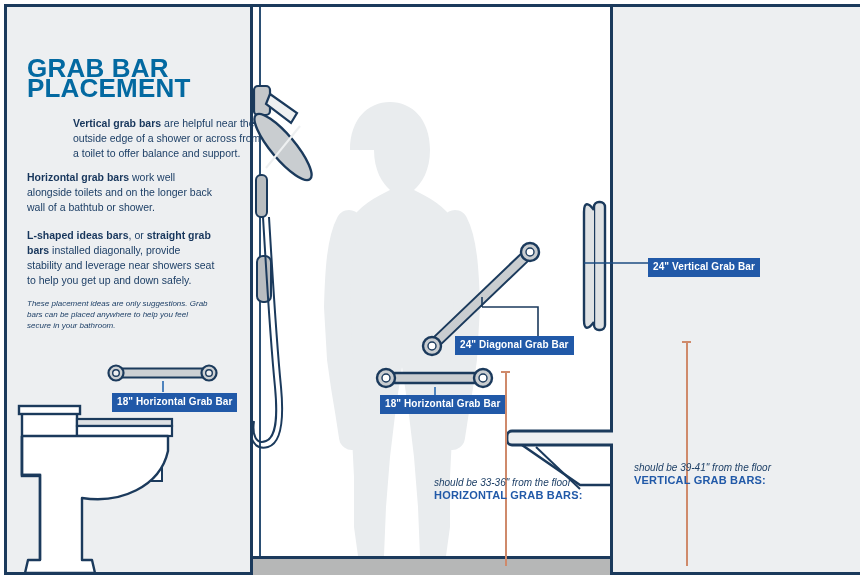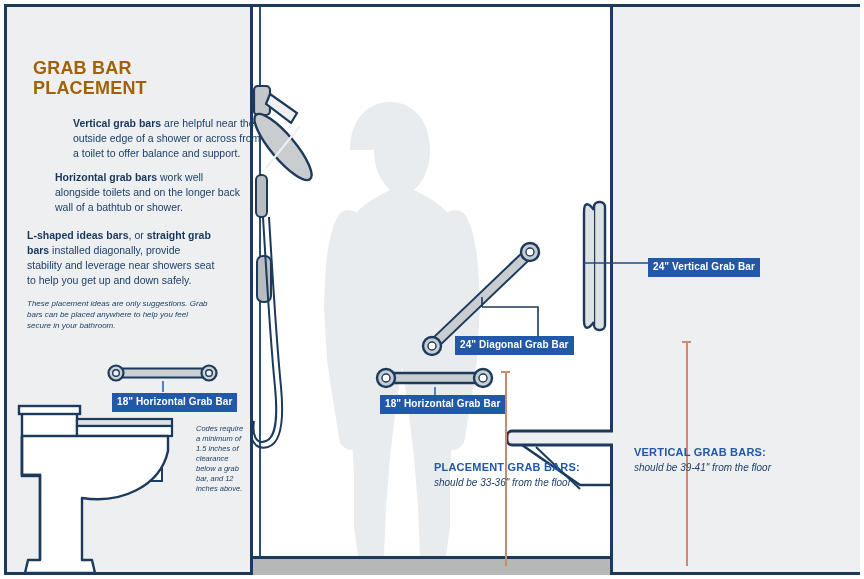--- a/index.html
+++ b/index.html
@@ -28,49 +28,48 @@
     background:#edeff1;box-sizing:border-box;
   }
   
   .floor-center{
     position:absolute;left:253px;top:556px;width:357px;height:19px;
     background:#b6b7b7;border-top:3px solid #1b3a5c;box-sizing:border-box;
   }
   
   .title{
     position:absolute;left:27px;top:58px;width:210px;
-    color:#a16207;font-size:18px;line-height:20px;font-weight:bold;
+    color:#0369a1;font-size:26px;line-height:20px;font-weight:bold;
     letter-spacing:.2px;text-transform:uppercase;
     font-family:"Liberation Sans",sans-serif;
-    margin-left:6px;
   }
   .para{
     position:absolute;left:27px;width:190px;color:#1d3f66;
     font-size:10.5px;line-height:15px;
   }
   .para b{font-weight:bold;color:#17365c;}
   .p1{top:116px;margin-left:46px;}
-  .p2{top:170px;margin-left:28px;}
+  .p2{top:170px;}
   .p3{top:228px;}
   .note{
     position:absolute;left:27px;top:298px;width:185px;
     color:#1d3f66;font-size:8px;line-height:11px;font-style:italic;
     font-weight:normal;
   }
   
   .badge{
     position:absolute;background:#2159a8;color:#ffffff;
     font-size:10px;font-weight:bold;line-height:14px;
     padding:2px 5px 3px 5px;white-space:nowrap;
     letter-spacing:.1px;
   }
   
   .dim-head{
     position:absolute;color:#2159a8;font-size:11px;font-weight:bold;
-    letter-spacing:.2px;white-space:nowrap;
+    letter-spacing:.2px;white-space:nowrap;margin-top:28px;
   }
   .dim-sub{
     position:absolute;color:#1d3f66;font-size:10px;font-style:italic;
     white-space:nowrap;
   }
   .dimline{position:absolute;background:#cf8a6b;width:1.6px;}
   .dimcap{position:absolute;background:#cf8a6b;height:1.6px;width:9px;}
   svg{display:block;}
   .abs{position:absolute;}
 </style>
@@ -135,21 +134,20 @@
       <rect x="77" y="71" width="95" height="10" fill="#ffffff" stroke="#1b3a5c" stroke-width="2.2"></rect>
 
       <path d="M22 81 L22 120 L40 120 L40 205 L28 205 L25 218 L95 218 L92 205 L82 205
                L82 143 C120 149 160 132 168 96 L168 81 Z" fill="#ffffff" stroke="#1b3a5c" stroke-width="2.4" stroke-linejoin="round"></path>
       <path d="M22 81 L22 120 L40 120 L40 205" fill="none" stroke="#1b3a5c" stroke-width="2.4"></path>
     </g>
   </svg>
 
   <div class="badge" style="left:112px;top:393px;">18" Horizontal Grab Bar</div>
 
-  <div class="note" style="left:196px;top:424px;width:52px;font-size:7.5px;line-height:10px;">Codes require a minimum of 1.5 inches of clearance below a grab bar, and 12 inches above.</div>
 
   <svg class="abs" style="left:250px;top:7px;" width="363" height="552">
 
     <line x1="10" y1="0" x2="10" y2="549" stroke="#2b4f74" stroke-width="2"></line>
 
     <g opacity="1">
       <path d="M100 143
                C100 112 118 95 140 95
                C162 95 180 112 180 143
                C180 163 172 176 164 183
@@ -224,18 +222,18 @@
   </svg>
 
   <div class="badge" style="left:648px;top:258px;">24" Vertical Grab Bar</div>
 
   <div class="dimline" style="left:505px;top:371px;height:195px;"></div>
   <div class="dimcap" style="left:501px;top:371px;"></div>
 
   <div class="dimline" style="left:686px;top:341px;height:225px;"></div>
   <div class="dimcap" style="left:682px;top:341px;"></div>
 
-  <div class="dim-head" style="left:434px;top:461px;">PLACEMENT GRAB BARS:</div>
+  <div class="dim-head" style="left:434px;top:461px;">HORIZONTAL GRAB BARS:</div>
   <div class="dim-sub" style="left:434px;top:477px;">should be 33-36" from the floor</div>
 
   <div class="dim-head" style="left:634px;top:446px;">VERTICAL GRAB BARS:</div>
   <div class="dim-sub" style="left:634px;top:462px;">should be 39-41" from the floor</div>
 </div>
 
 </body></html>

